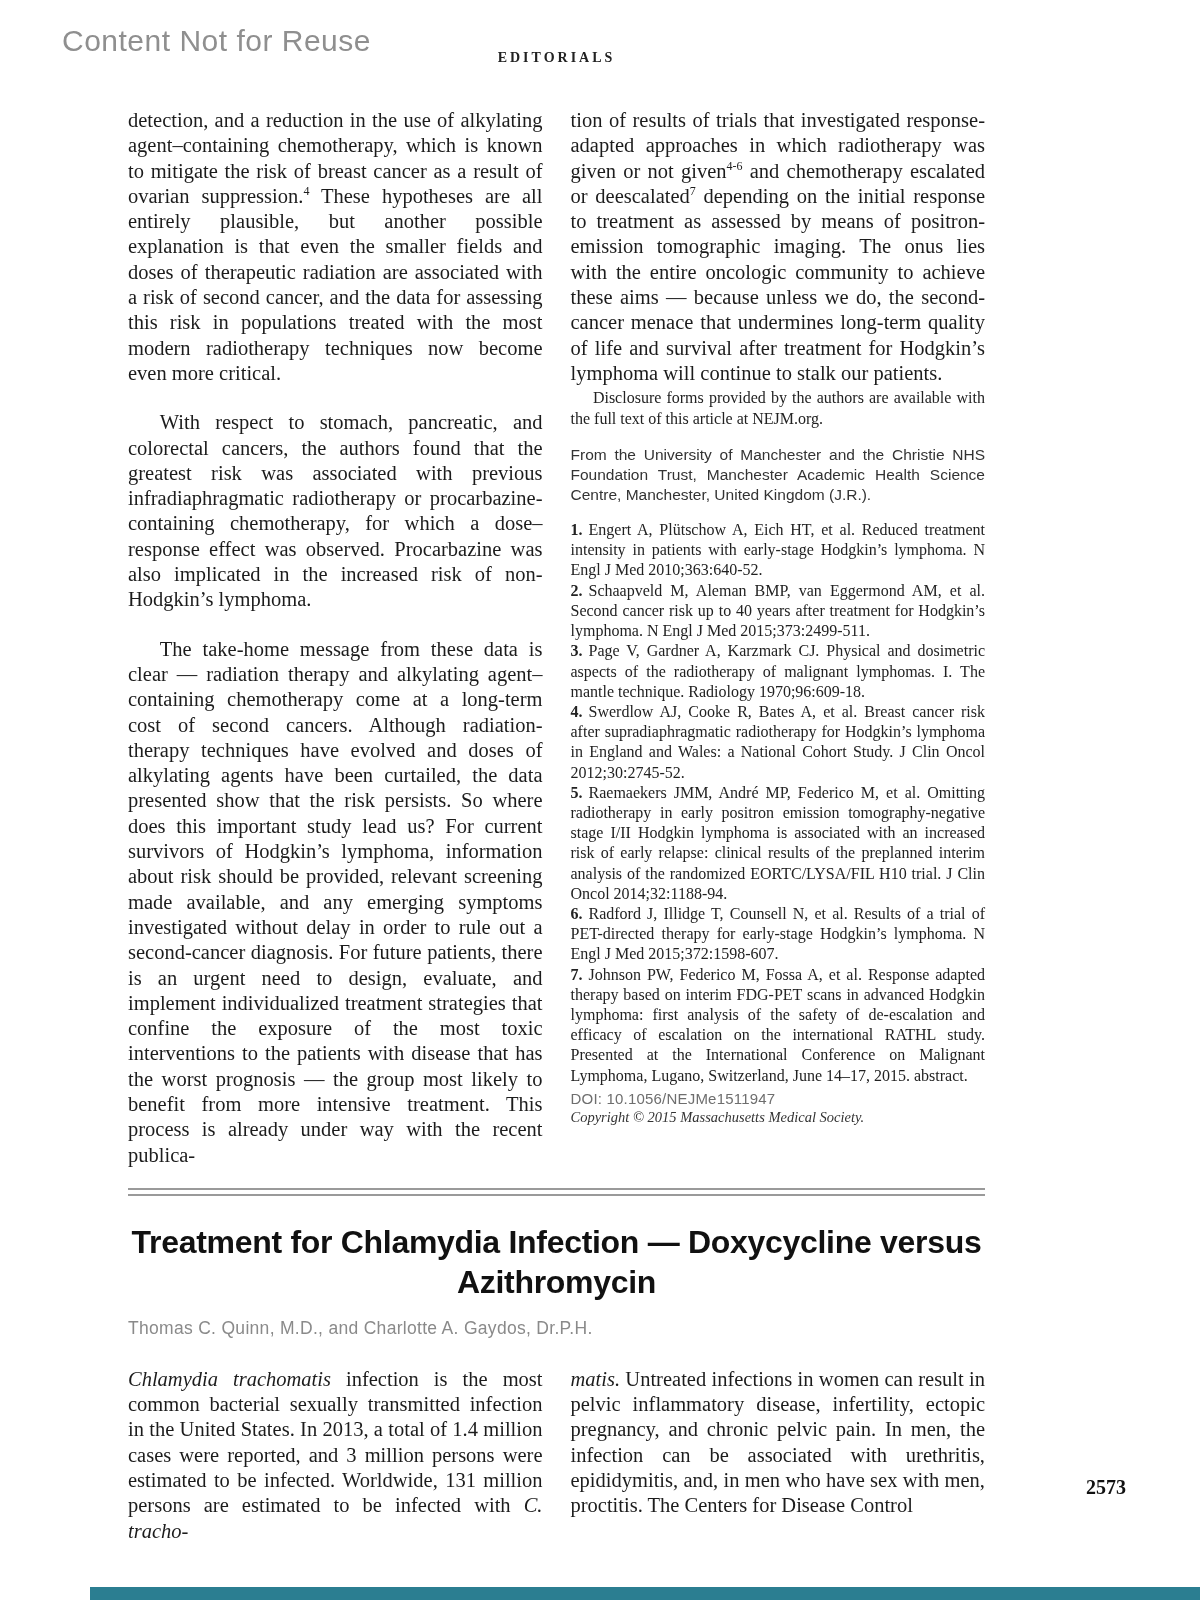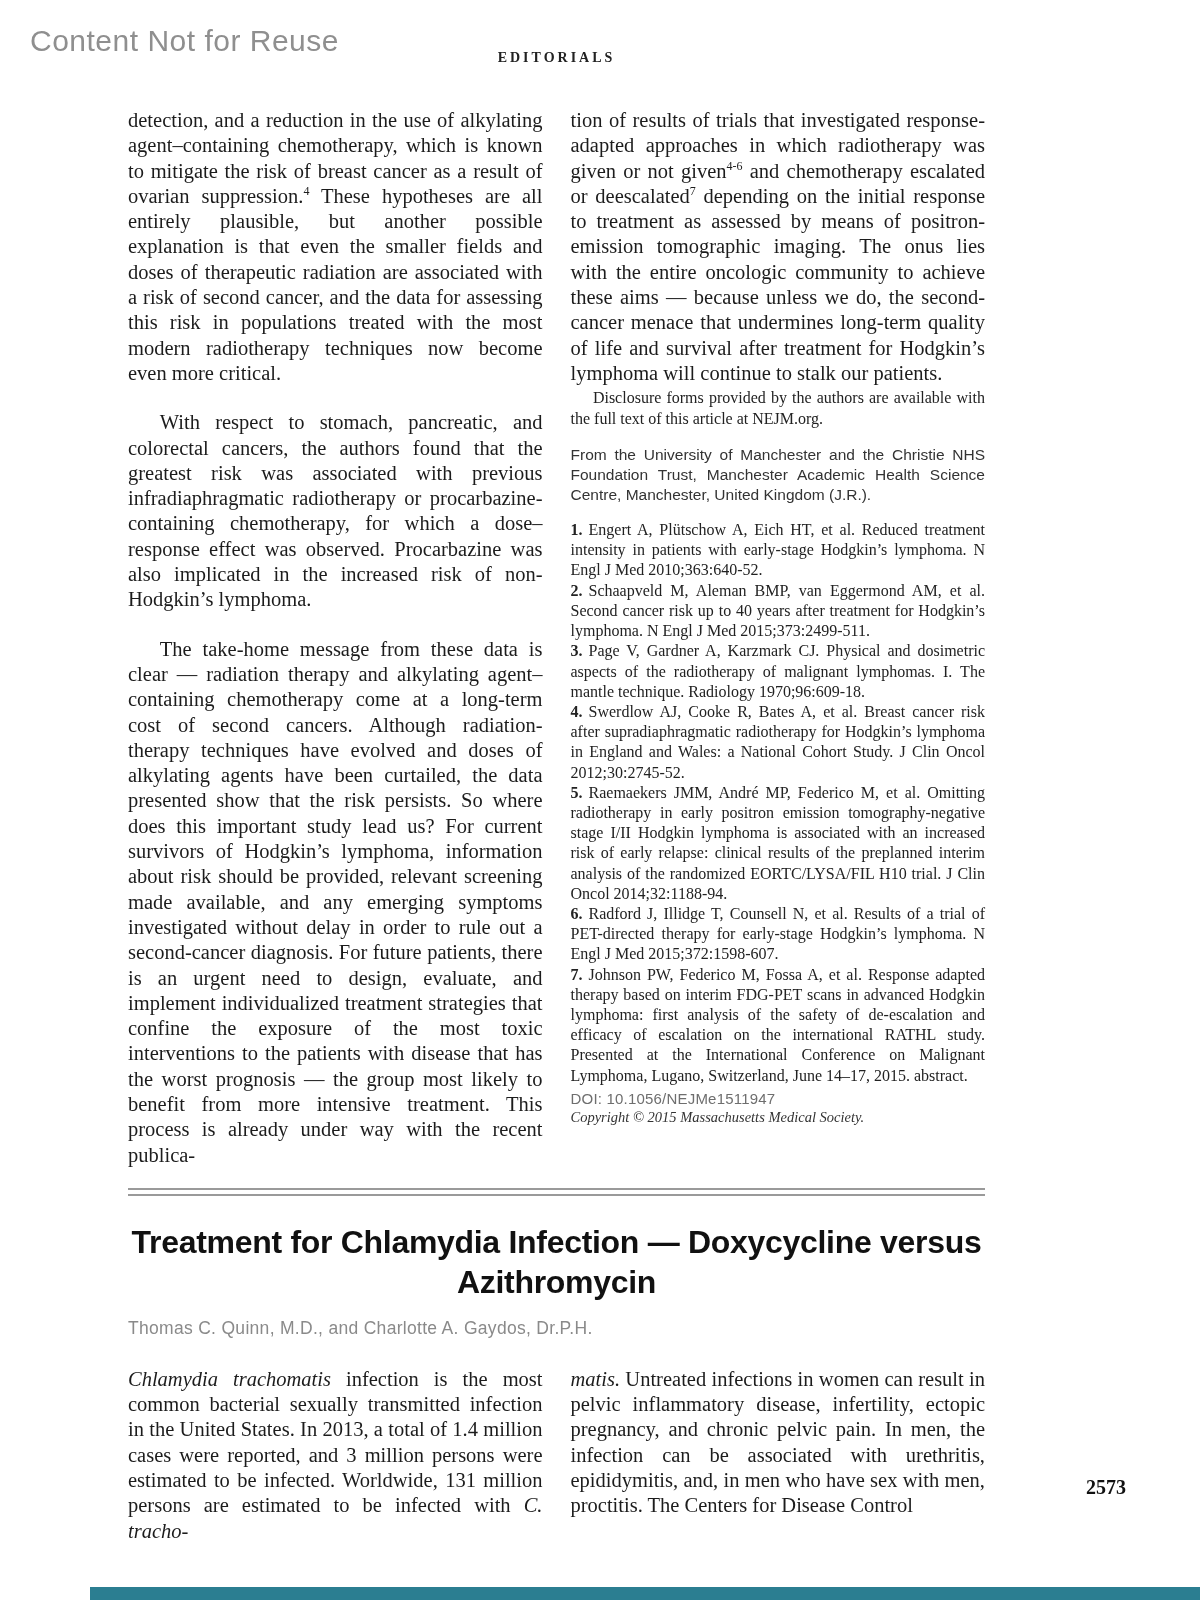--- a/index.html
+++ b/index.html
@@ -68,21 +68,21 @@
   }
   .accent-bar{
     position:absolute;bottom:0;left:90px;width:1110px;height:13px;
   }
 </style>
 </head>
 <body>
 
 <div class="page">
 
-  <div class="watermark" style="color: rgb(143, 143, 143);">Content Not for Reuse</div>
+  <div class="watermark" style="color: rgb(143, 143, 143); margin-left: 32px;">Content Not for Reuse</div>
   <div class="section-header">EDITORIALS</div>
 
   <div class="content">
 
     <div class="columns">
       <div class="col">
         <p class="body-p"><span>detection, and a reduction in the use of alkylating agent–containing chemotherapy, which is known to mitigate the risk of breast cancer as a result of ovarian suppression.</span><sup>4</sup><span> These hypotheses are all entirely plausible, but another possible explanation is that even the smaller fields and doses of therapeutic radiation are associated with a risk of second cancer, and the data for assessing this risk in populations treated with the most modern radiotherapy techniques now become even more critical.</span></p>
         <p class="body-p indent">With respect to stomach, pancreatic, and colorectal cancers, the authors found that the greatest risk was associated with previous infradiaphragmatic radiotherapy or procarbazine-containing chemotherapy, for which a dose–response effect was observed. Procarbazine was also implicated in the increased risk of non-Hodgkin’s lymphoma.</p>
         <p class="body-p indent">The take-home message from these data is clear — radiation therapy and alkylating agent–containing chemotherapy come at a long-term cost of second cancers. Although radiation-therapy techniques have evolved and doses of alkylating agents have been curtailed, the data presented show that the risk persists. So where does this important study lead us? For current survivors of Hodgkin’s lymphoma, information about risk should be provided, relevant screening made available, and any emerging symptoms investigated without delay in order to rule out a second-cancer diagnosis. For future patients, there is an urgent need to design, evaluate, and implement individualized treatment strategies that confine the exposure of the most toxic interventions to the patients with disease that has the worst prognosis — the group most likely to benefit from more intensive treatment. This process is already under way with the recent publica-</p>
       </div>

